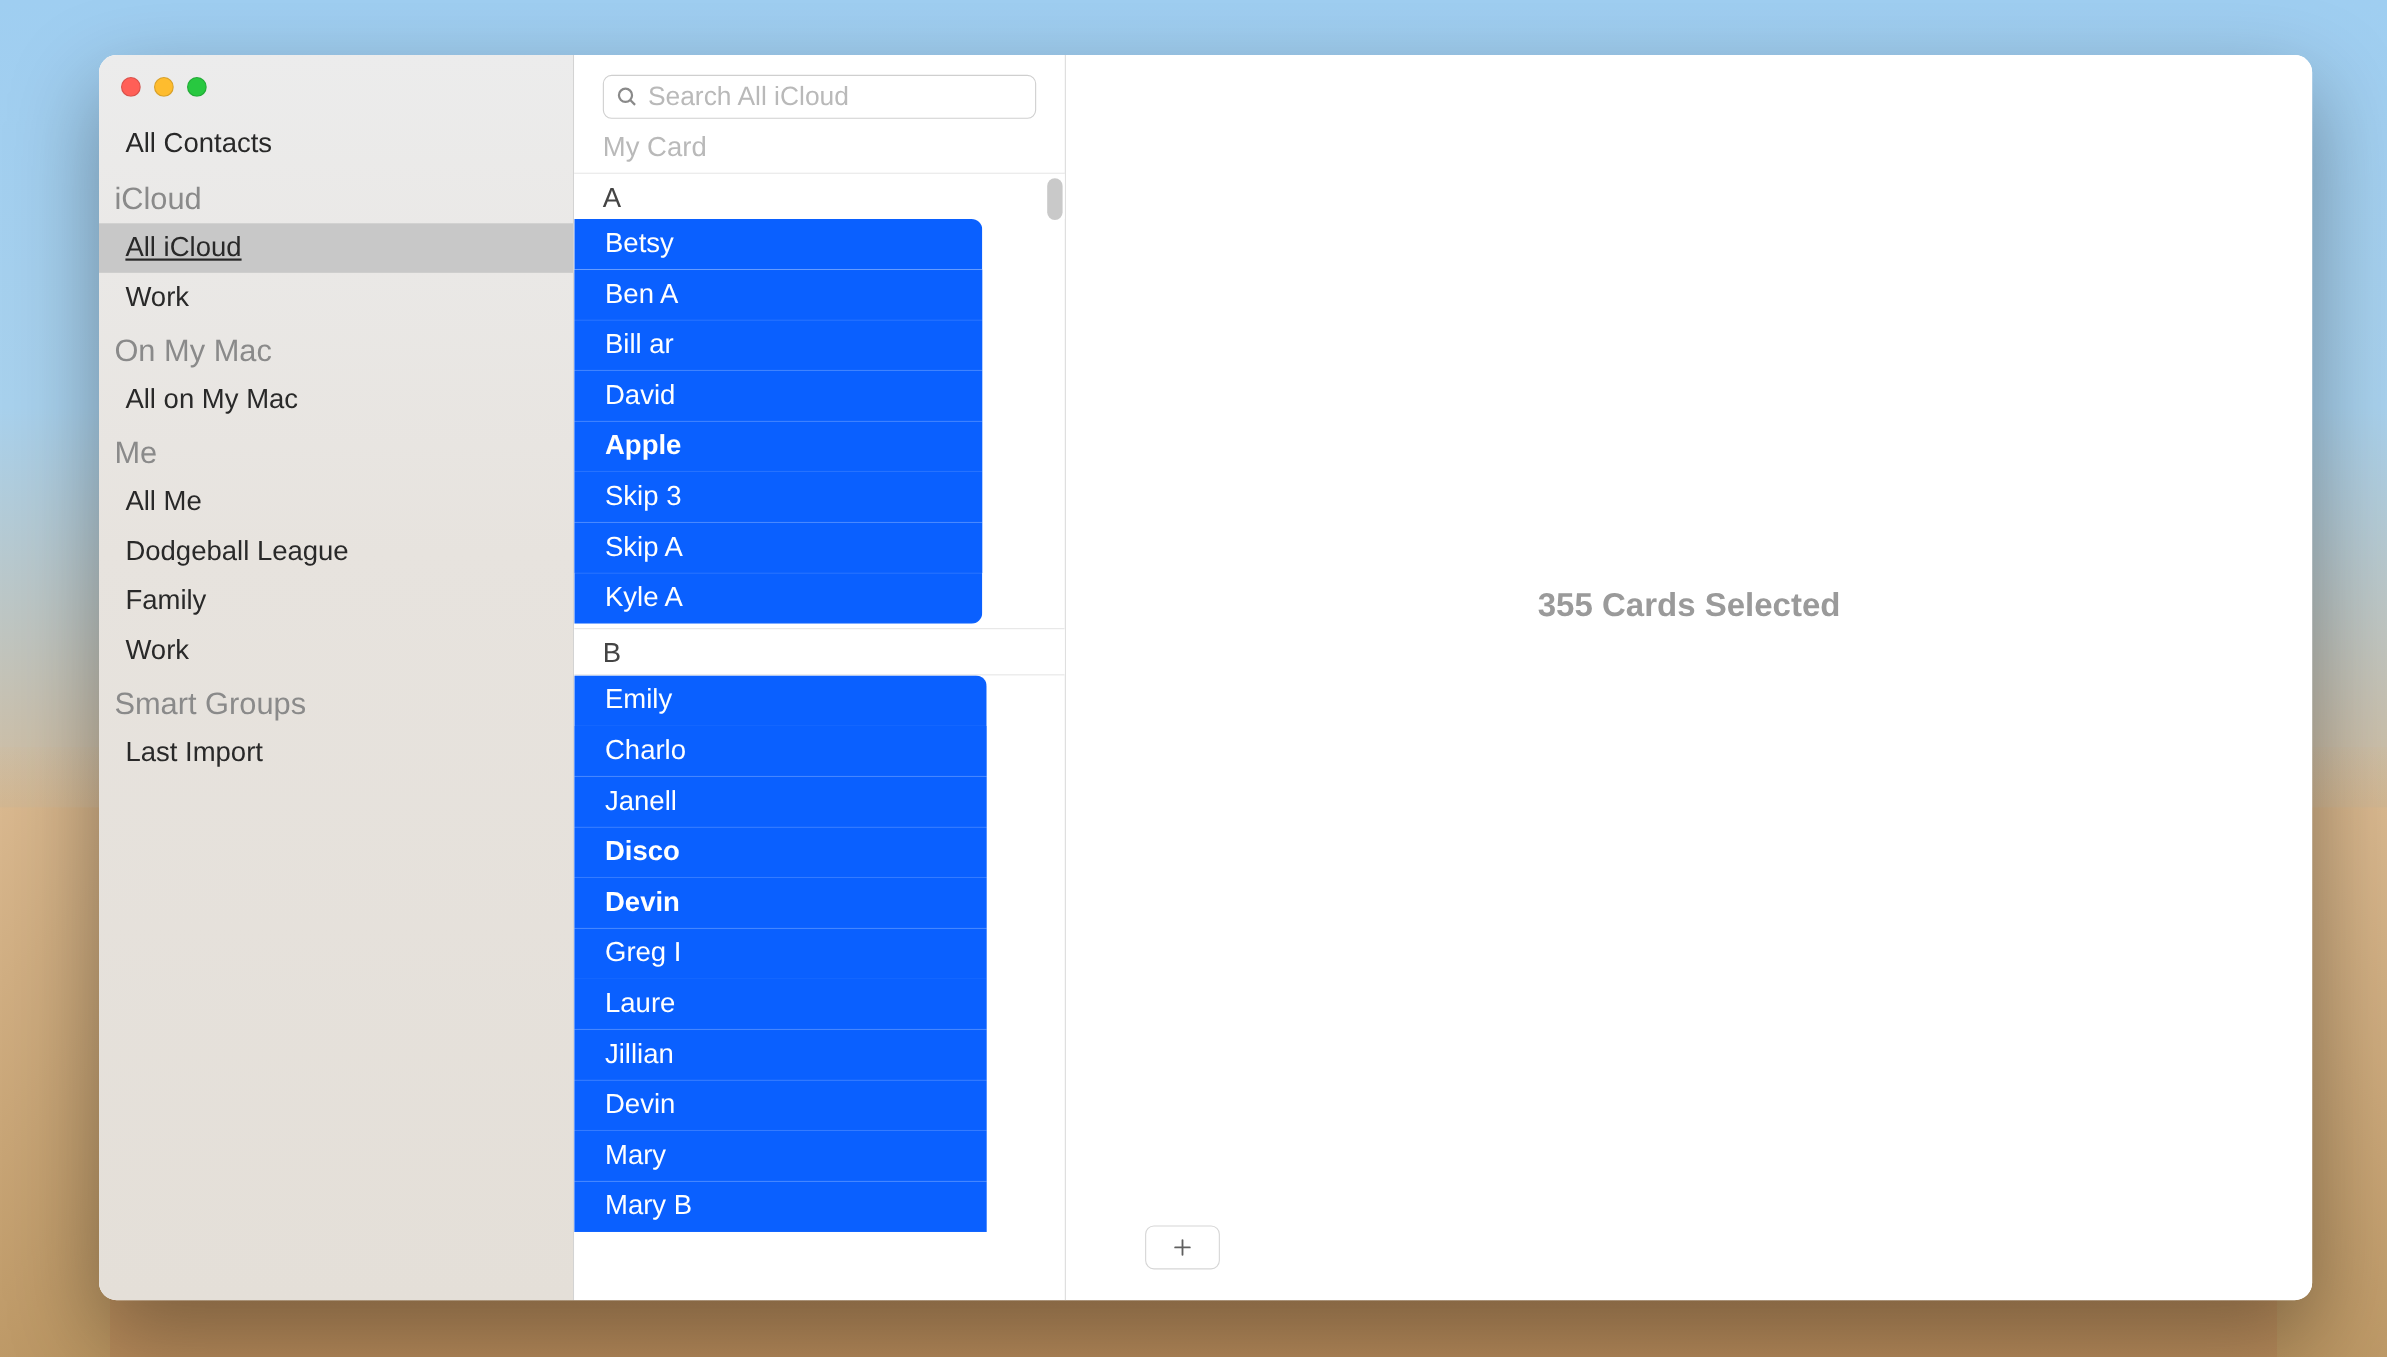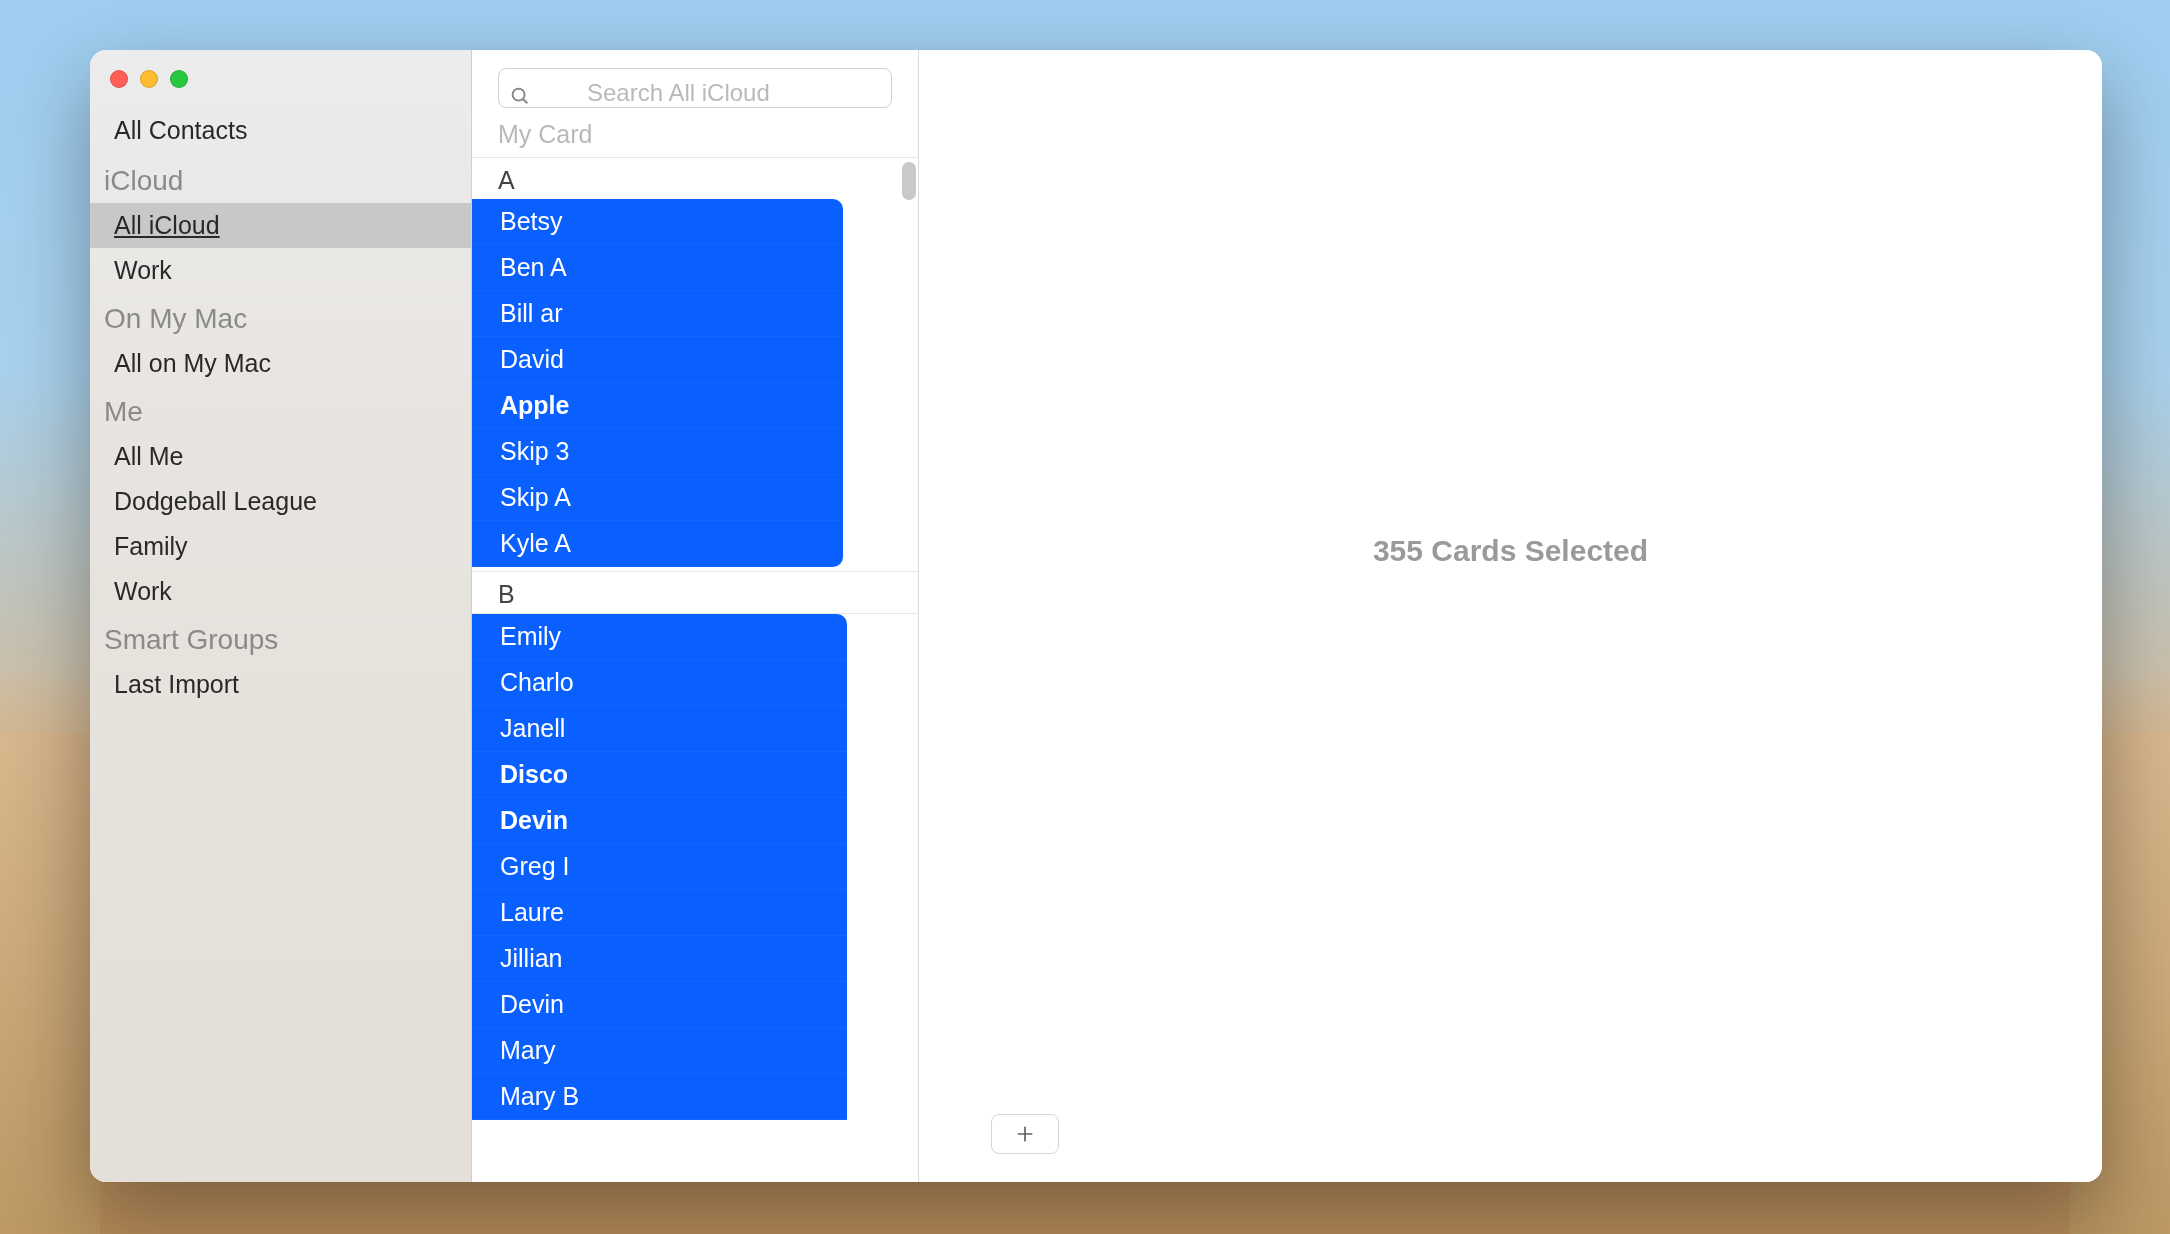--- a/index.html
+++ b/index.html
@@ -46,21 +46,21 @@
       left: 90px;
       width: 2012px;
       height: 1132px;
       background: #fff;
       border-radius: 16px;
       box-shadow: 0 30px 80px rgba(0,0,0,0.35);
       display: flex;
       overflow: hidden;
     }
     .sidebar {
-      width: 382px;
+      width: 432px;
       background: linear-gradient(180deg, #ececec 0%, #e7e3de 40%, #e4dfd8 100%);
       border-right: 1px solid #cfcfcf;
       padding-top: 14px;
       overflow-y: auto;
     }
     .traffic-lights {
       display: flex;
       gap: 12px;
       padding: 6px 0 18px 20px;
     }
@@ -102,27 +102,26 @@
       border-right: 1px solid #d9d9d9;
       display: flex;
       flex-direction: column;
       position: relative;
     }
     .search-wrap {
       padding: 18px 26px 12px 26px;
     }
     .search-box {
       display: flex;
-      align-items: flex-end;
+      align-items: center;
       height: 40px;
       border: 1px solid #cfcfcf;
       border-radius: 8px;
       padding: 0 10px;
       background: #fff;
-      gap: 48px;
     }
     .search-icon {
       width: 22px;
       height: 22px;
       color: #8a8a8a;
       flex-shrink: 0;
     }
     .search-input {
       border: none;
       outline: none;

